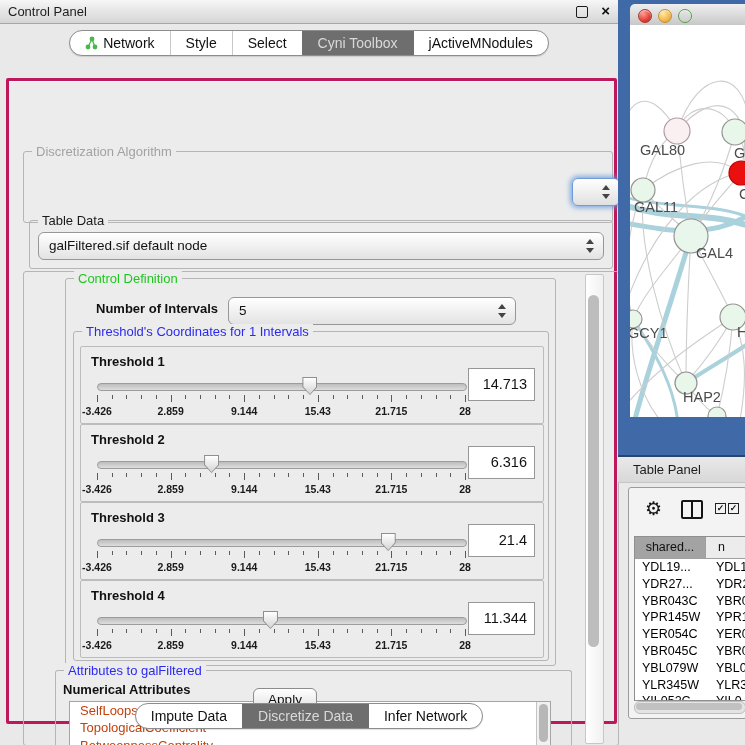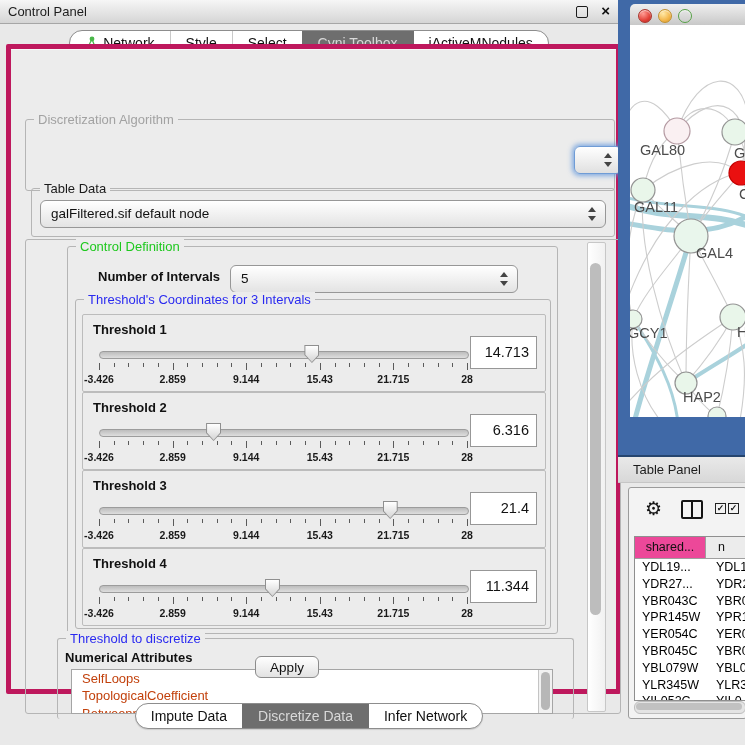--- a/index.html
+++ b/index.html
@@ -23,22 +23,22 @@
   .tabbar.top{top:30px;}
   .tabbar.bottom{top:703px;}
   .capsule{display:inline-flex;background:#fff;border:1px solid #8d8d8d;border-radius:13px;overflow:hidden;height:24px;box-shadow:0 1px 1px rgba(0,0,0,.12);}
   .tab{display:flex;align-items:center;gap:5px;padding:0 15px;font-size:14px;color:#111;cursor:pointer;white-space:nowrap;}
   .tab + .tab{border-left:1px solid #c9c9c9;}
   .tab.sel{background:#6e6e6e;color:#d9d9d9;border-left-color:#6e6e6e;}
   .tab.sel + .tab{border-left-color:#6e6e6e;}
   .tab-label{pointer-events:none;}
 
   
-  .main{position:absolute;left:6px;top:44px;width:605px;height:640px;background:var(--panel);
-    border:5px solid #be185d;border-radius:2px;box-shadow:inset 0 1px 0 #f8f8f8;}
+  .main{position:absolute;left:6px;top:78px;width:605px;height:640px;background:var(--panel);
+    border:3px solid #be185d;border-radius:2px;box-shadow:inset 0 1px 0 #f8f8f8;}
 
   .grp{position:absolute;border:1px solid var(--border);border-radius:3px;}
   .grp-title{position:absolute;top:-8px;left:8px;font-size:13px;background:var(--panel);padding:0 4px;line-height:15px;}
   .grp-title.green{color:#1dc81d;}
   .grp-title.blue{color:#2a2af0;}
   .grp-title.dark{color:#1a1a1a;}
   .grp-title.faint{color:#a2a2a2;}
 
   
   .combo{position:absolute;height:26px;border:1px solid #979797;border-radius:6px;
@@ -126,21 +126,21 @@
   .tp{position:absolute;left:628px;top:487px;width:117px;height:230px;background:#f3f3f3;border:1px solid #9b9b9b;border-radius:3px;overflow:hidden;}
   .tp-toolbar{position:absolute;left:0;top:0;width:100%;height:46px;}
   .tp-gear{position:absolute;left:16px;top:9px;font-size:19px;color:#141414;cursor:pointer;}
   .tp-cols{position:absolute;left:52px;top:12px;width:18px;height:15px;border:2px solid #141414;border-radius:2px;cursor:pointer;}
   .tp-cols i{position:absolute;left:50%;top:0;width:2px;height:100%;background:#141414;margin-left:-1px;}
   .tp-checks{position:absolute;left:86px;top:15px;cursor:pointer;display:flex;gap:2px;}
   .mini-check{display:inline-block;width:9px;height:9px;border:1.5px solid #222;font-size:9px;line-height:9px;text-align:center;font-weight:bold;color:#111;}
   .tp-table{position:absolute;left:5px;top:48px;width:112px;height:163px;background:#fff;border:1px solid #8f8f8f;border-right:none;overflow:hidden;}
   .tp-hrow{display:flex;height:21px;border-bottom:1px solid #9f9f9f;}
   .tp-hcell{font-size:12.5px;color:#111;line-height:21px;box-sizing:border-box;}
-  .tp-hcell.c0{width:71px;background:#ec4899;border-right:1px solid #9f9f9f;text-align:center;}
+  .tp-hcell.c0{width:71px;background:#a3a3a3;border-right:1px solid #9f9f9f;text-align:center;}
   .tp-hcell.c1{flex:1;background:#ececec;padding-left:12px;}
   .tp-row{display:flex;height:16.8px;}
   .tp-cell{font-size:12.5px;color:#000;line-height:16.8px;white-space:nowrap;overflow:hidden;}
   .tp-cell.c0{width:71px;padding-left:7px;box-sizing:border-box;}
   .tp-cell.c1{flex:1;padding-left:10px;}
   .tp-hsb{position:absolute;left:5px;top:213px;width:110px;height:11px;background:#e4e4e4;border:1px solid #bdbdbd;border-radius:6px;cursor:pointer;}
   .tp-hsb-thumb{position:absolute;left:1px;top:1px;width:96%;height:7px;background:#c1c1c1;border-radius:5px;}
 </style>
 </head>
 <body>
@@ -211,21 +211,21 @@
           <span class="noi-label">Number of Intervals</span>
           <div class="combo cbo-noi">
             <span class="cval">5</span>
             <span class="spinner">
                 <i class="up"></i>
                 <i class="dn"></i>
               </span>
           </div>
 
           <div class="grp thr">
-            <span class="grp-title blue">Threshold's Coordinates for 3 Intervals</span>
+            <span class="grp-title blue">Threshold's Coordinates for 1 Intervals</span>
             <div id="thrList">
                 <div class="tbox" style="top: 14px;">
                   <div class="tlabel">Threshold 1</div>
                   <div class="slider">
                     <div class="track"></div>
                     <div class="thumb" style="left: 57.7197%;"></div>
                     <div class="ticks">
                       <div class="tick major" style="left: 0%;"></div>
                       <div class="tick minor" style="left: 4%;"></div>
                       <div class="tick minor" style="left: 8%;"></div>
@@ -394,21 +394,21 @@
                       <span class="ticklabel" style="left: 100%;">28</span>
                     </div>
                   </div>
                   <div class="tvalue">11.344</div>
                 </div>
               </div>
           </div>
         </div>
 
         <div class="grp attr">
-          <span class="grp-title blue">Threshold to discretize</span>
+          <span class="grp-title blue">Attributes to galFiltered</span>
           <div class="attr-sub">Numerical Attributes</div>
           <div class="attr-list" id="attrList">
             <div class="attr-sb">
               <div class="attr-sb-thumb"></div>
             </div>
           <div class="attr-item">SelfLoops</div>
               <div class="attr-item">TopologicalCoefficient</div>
               <div class="attr-item">BetweennessCentrality</div>
             </div>
         </div>

